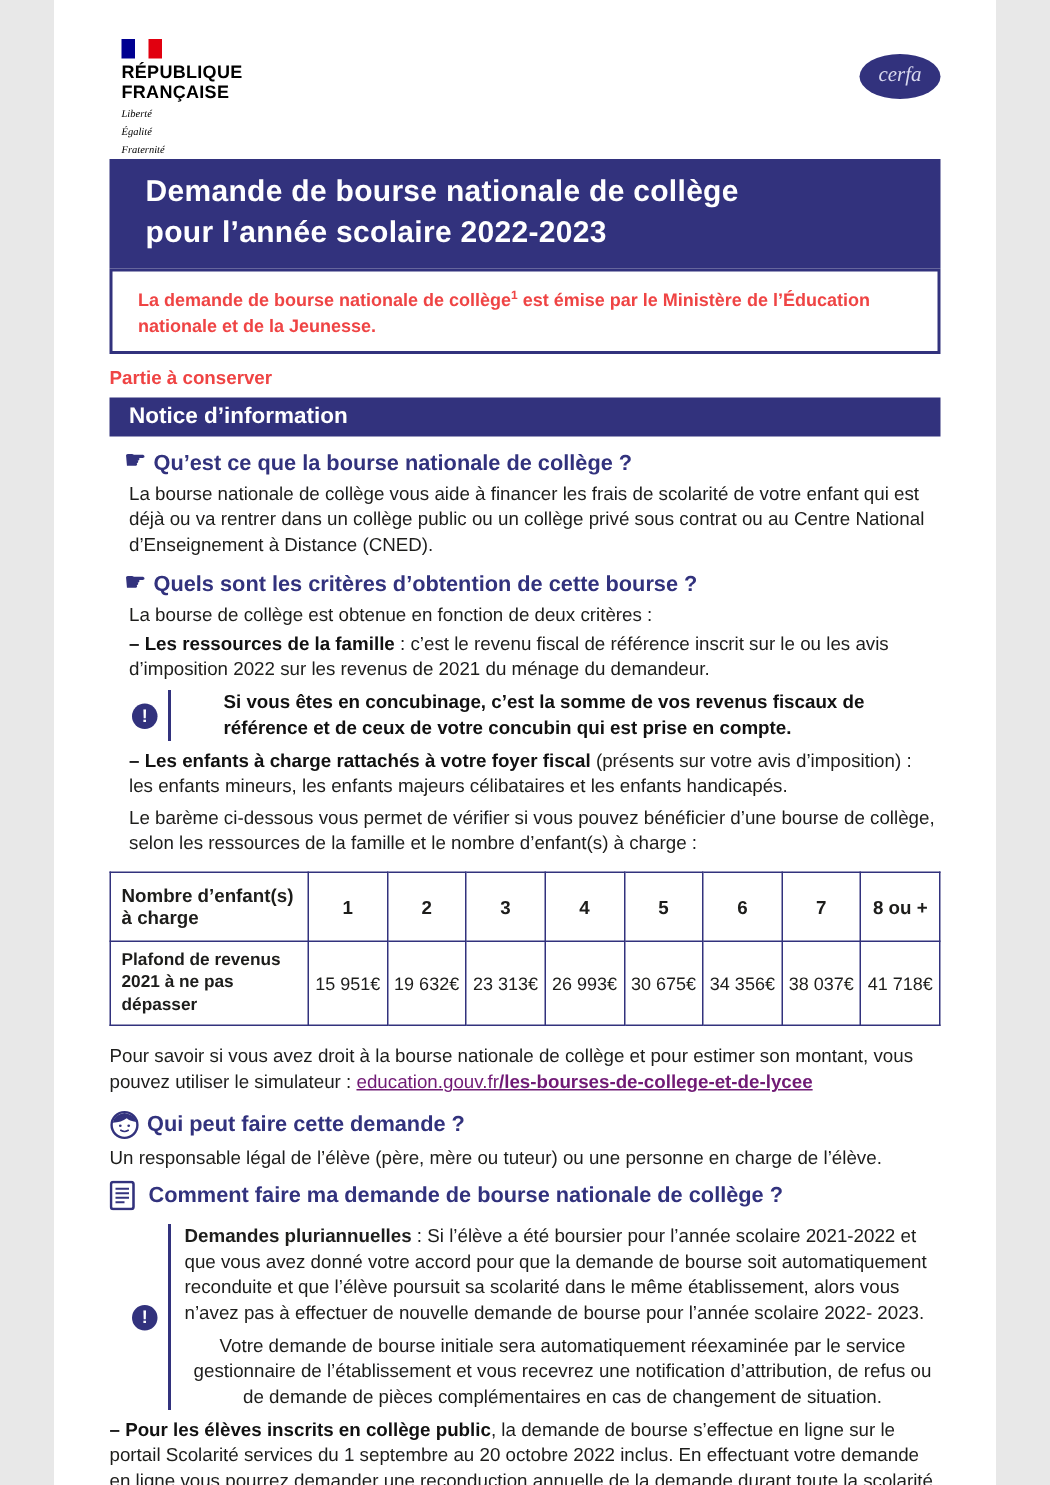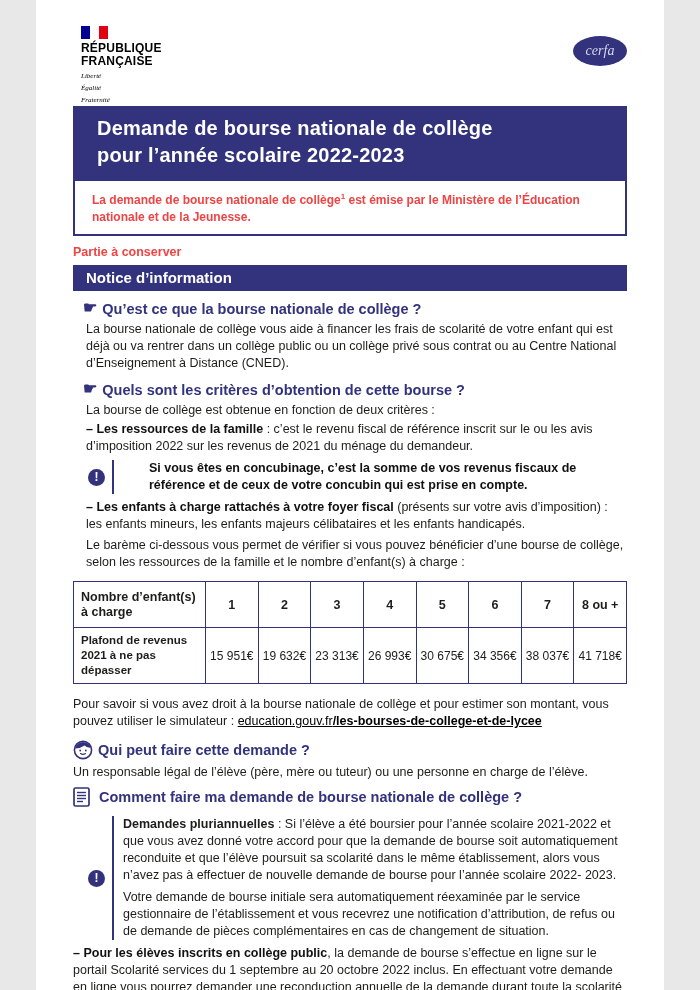--- a/index.html
+++ b/index.html
@@ -37,29 +37,29 @@
   .body-text b { color:#111; }
   .mt2 { margin-top:2px; } .mt4 { margin-top:4px; } .mt6 { margin-top:6px;align-items:center; }
   
   .warn { display:flex; align-items:stretch; gap:7px; margin:5px 0 5px 15px; }
   .warn-icon {
     width:17px; height:17px; min-width:17px; border-radius:50%; background:#32327d; color:#fff;
     font-weight:bold; font-size:12px; display:flex; align-items:center; justify-content:center; align-self:center;
   }
   .warn-body { border-left:2.5px solid #32327d; padding-left:9px; font-size:12.5px; line-height:17px; }
   .warn-bold { font-weight:bold; color:#111;padding-left:35px; }
-  .warn-p2 { margin-top:5px; }
+  .warn-p2 { margin-top:5px;text-align:center; }
   
   table.bareme { border-collapse:collapse; table-layout:fixed; width:100%; margin:10px 0 12px 0; }
   table.bareme td { border:1.6px solid #32327d; text-align:center; vertical-align:middle; padding:4px 3px; font-size:12px; }
   table.bareme td.rowh { width:132px; text-align:left; font-weight:bold; padding-left:7px; font-size:11.5px; line-height:15px; }
   table.bareme tr.r1 td { height:46px; font-weight:bold; font-size:12.5px; }
   table.bareme tr.r2 td { height:56px; }
   
-  .sim-link { color:#000000; }
+  .sim-link { color:#701a75; }
   .sim-link .lnk-n { text-decoration:underline; }
   .sim-link .lnk-b { font-weight:bold; text-decoration:underline; }
   
   .icon-svg { flex:none; }
 </style>
 </head>
 <body>
 
 <div class="page">
 

